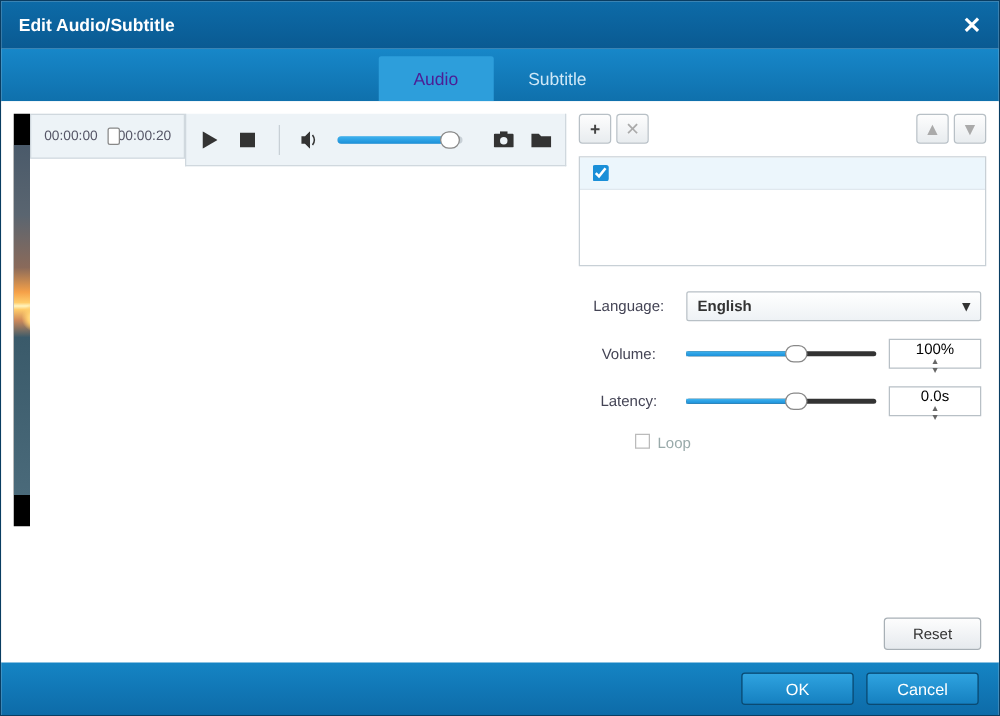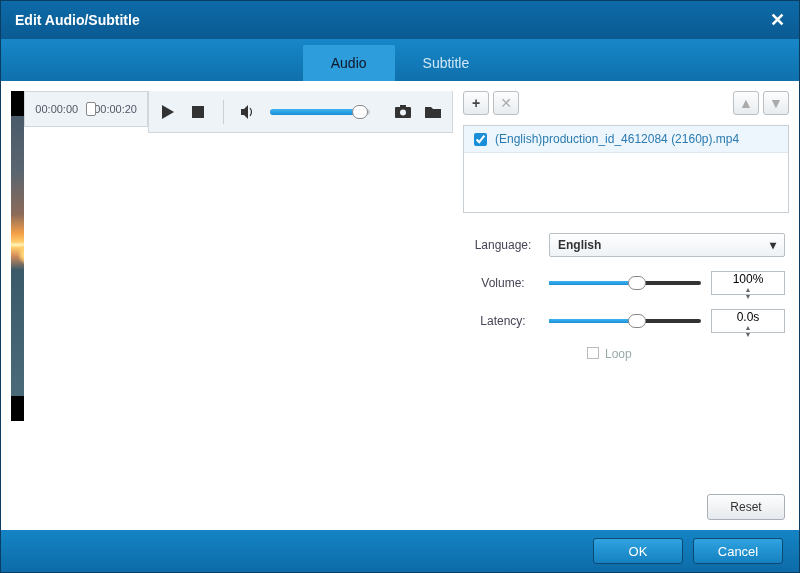--- a/index.html
+++ b/index.html
@@ -5,21 +5,21 @@
 * { box-sizing: border-box; margin: 0; padding: 0; font-family: "Segoe UI", Tahoma, sans-serif; }
 body { background: #eef2f5; width: 800px; height: 573px; overflow: hidden; }
 
 .window { width: 800px; height: 573px; background: #fff; display: flex; flex-direction: column; border: 1px solid #0a3d62; }
 
 .titlebar { height: 38px; background: linear-gradient(#0d6ba8, #0a5a92); display: flex; align-items: center; justify-content: space-between; padding: 0 14px; color: #fff; font-size: 14px; font-weight: 600; }
 .close-x { font-size: 18px; cursor: pointer; }
 
 .tabbar { height: 42px; background: linear-gradient(#1787c9, #0f70ac); display: flex; align-items: flex-end; justify-content: center; }
 .tab { padding: 10px 28px; color: #cfe8f7; font-size: 14px; cursor: pointer; }
-.tab.active { background: #2d9edb; color: #0f172a; border-radius: 2px 2px 0 0; }
+.tab.active { background: #2d9edb; color: #4c1d95; border-radius: 2px 2px 0 0; }
 
 .content { flex: 1; background: #fff; display: flex; padding: 10px; gap: 10px; }
 
 .left-panel { width: 442px; display: flex; flex-direction: row; }
 .video-area { width: 442px; height: 330px; background: #000; display: flex; align-items: center; justify-content: center; overflow: hidden; }
 .video-img { width: 100%; height: 280px; background: linear-gradient(to bottom, #4a5a6a 0%, #5a6570 20%, #8a6a5a 35%, #f5a048 42%, #ffcc6a 45%, #fff5c0 46%, #ffcc6a 47%, #d08a5a 50%, #3a5a6a 55%, #4a6a7a 100%); position: relative; }
 .video-img::after { content:""; position:absolute; left:45%; top:45%; width:24px; height:24px; background: radial-gradient(circle, #fff8d0 0%, #ffd070 40%, rgba(255,180,80,0) 70%); border-radius:50%; }
 
 .timeline { height: 36px; background: #edf3f7; border: 1px solid #d0d8de; display: flex; align-items: center; padding: 0 10px; gap: 8px; font-size: 11px; color: #556; }
 .timeline-track { flex: 1; height: 8px; background: linear-gradient(#3fb3f0, #1a8fd8); border-radius: 4px; position: relative; }
@@ -44,21 +44,21 @@
 
 .settings { display: flex; flex-direction: column; gap: 14px; padding: 10px 4px; }
 .setting-row { display: flex; align-items: center; gap: 10px; }
 .setting-label { width: 72px; text-align: center; font-size: 12px; color: #445; }
 .select-box { flex: 1; height: 24px; background: linear-gradient(#fff,#eef2f5); border: 1px solid #b8c0c6; border-radius: 2px; display: flex; align-items: center; justify-content: space-between; padding: 0 8px; font-size: 12px; color: #333; cursor: pointer; font-weight: bold; }
 .slider-track { flex: 1; height: 4px; background: #333; border-radius: 2px; position: relative; }
 .slider-fill { width: 55%; height: 100%; background: linear-gradient(#3fb3f0,#1a8fd8); }
 .slider-handle { position: absolute; left: 52%; top: -5px; width: 18px; height: 14px; background: #fff; border: 1px solid #888; border-radius: 7px; }
 .spinner { width: 74px; height: 24px; background: #fff; border: 1px solid #b8c0c6; display: flex; align-items: center; justify-content: space-between; padding: 0 6px; font-size: 12px; flex-direction: column; }
 .spin-arrows { display: flex; flex-direction: column; font-size: 7px; line-height: 7px; color: #666; }
-.loop-row { display: flex; align-items: flex-start; gap: 6px; margin-left: 120px; font-size: 12px; color: #9aa; }
+.loop-row { display: flex; align-items: flex-start; gap: 6px; margin-left: 41px; font-size: 12px; color: #9aa; }
 .loop-check { width: 12px; height: 12px; border: 1px solid #bbb; }
 
 .reset-row { margin-top: auto; display: flex; justify-content: flex-end; padding-right: 4px; }
 .reset-btn { width: 78px; height: 26px; background: linear-gradient(#fdfdfd,#e6eaee); border: 1px solid #a8b0b6; border-radius: 3px; font-size: 12px; color: #333; cursor: pointer; }
 
 .footer { height: 42px; background: linear-gradient(#1584c4,#0d6ba8); display: flex; align-items: center; justify-content: flex-end; gap: 10px; padding: 0 16px; }
 .footer-btn { width: 90px; height: 26px; background: linear-gradient(#2fa3e0,#1580c0); border: 1px solid #0a4a72; border-radius: 3px; color: #fff; font-size: 13px; cursor: pointer; }
 </style>
 </head>
 <body>
@@ -134,21 +134,20 @@
         </div>
         <div class="tb-group">
           <div class="tb-btn disabled">▲</div>
           <div class="tb-btn disabled">▼</div>
         </div>
       </div>
 
       <div class="track-list">
         <div class="track-item">
           <input type="checkbox" class="track-check" checked="" style="">
-          <span>(English)production_id_4612084 (2160p).mp4</span>
         </div>
       </div>
 
       <div class="settings">
         <div class="setting-row">
           <div class="setting-label">Language:</div>
           <div class="select-box">
             <span>English</span>
             <span>▾</span>
           </div>

